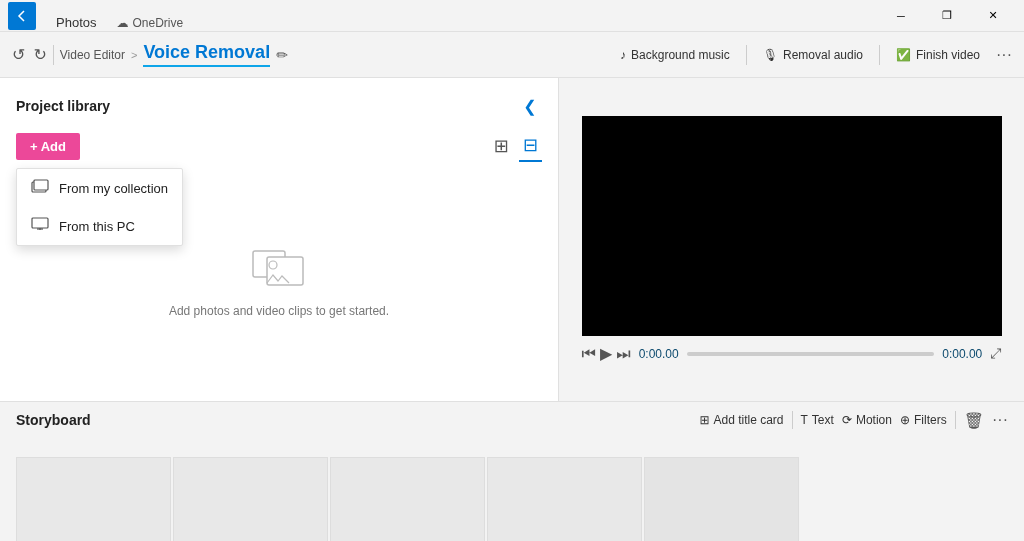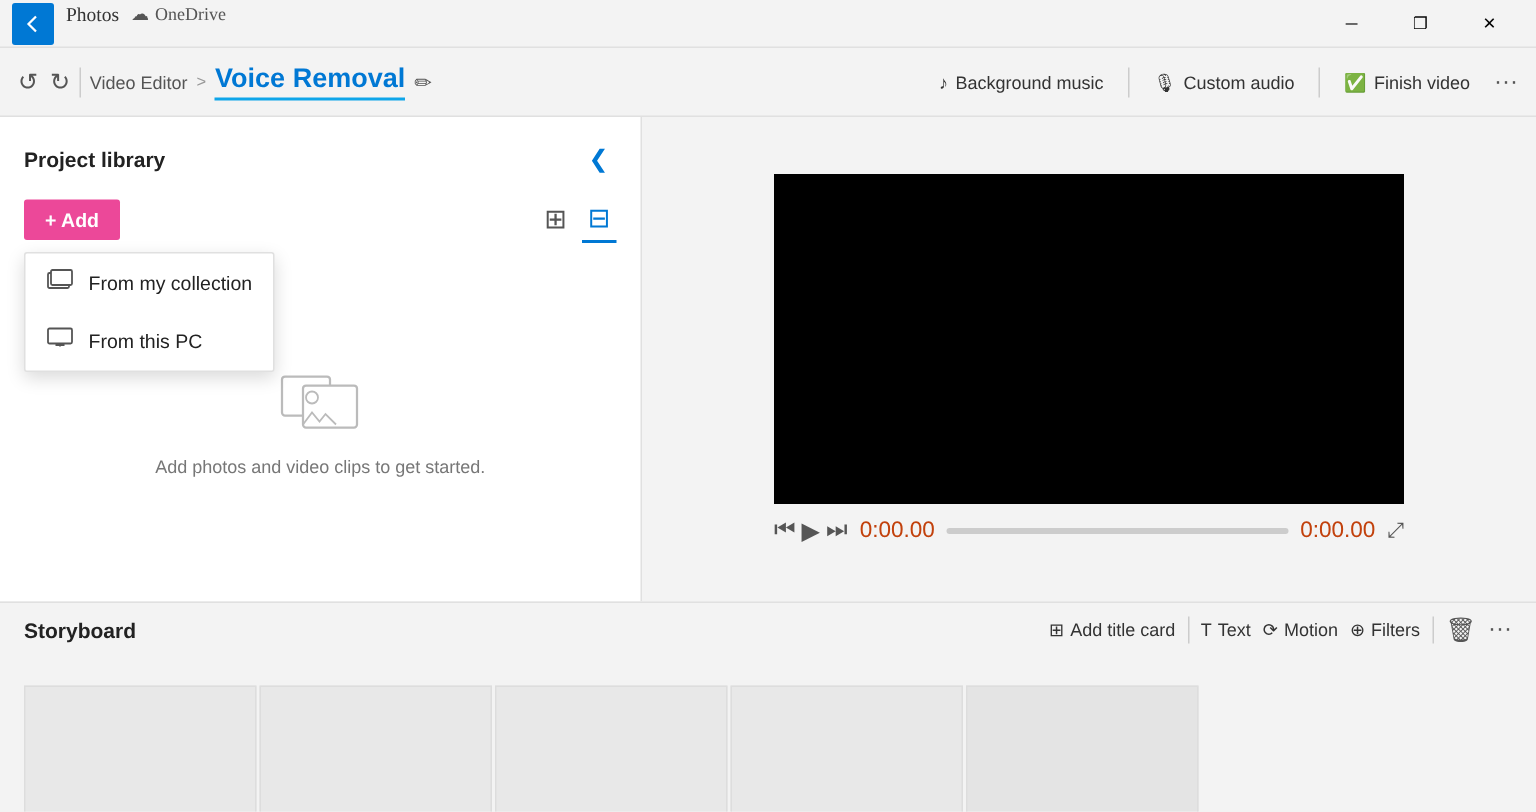--- a/index.html
+++ b/index.html
@@ -17,23 +17,22 @@
       display: flex;
       align-items: center;
       justify-content: space-between;
       background: #f3f3f3;
       height: 32px;
       padding: 0 8px;
       border-bottom: 1px solid #e0e0e0;
     }
     .title-bar-left {
       display: flex;
-      align-items: flex-start;
-      gap: 8px;
-      font-family: Liberation Serif, serif;
+      align-items: flex-end;
+      gap: 20px;
     }
     .title-bar-back {
       width: 28px; height: 28px;
       background: #0078d4;
       border-radius: 2px;
       display: flex; align-items: center; justify-content: center;
       cursor: pointer;
     }
     .title-bar-back svg { color: white; }
     .title-bar-title {
@@ -98,21 +97,21 @@
     }
 
     
     .main {
       display: flex;
       height: calc(541px - 32px - 46px - 140px);
     }
 
     
     .left-panel {
-      width: 428px;
+      width: 559px;
       background: white;
       border-right: 1px solid #e0e0e0;
       display: flex;
       flex-direction: column;
       padding: 16px;
       position: relative;
     }
     .panel-header {
       display: flex; align-items: center; justify-content: space-between;
       margin-bottom: 12px;
@@ -200,21 +199,21 @@
     .play-area {
       display: flex; gap: 4px; align-items: center;
     }
     .ctrl-btn {
       font-size: 16px; color: #555; cursor: pointer;
     }
     .progress-bar {
       flex: 1; height: 4px; background: #ccc; border-radius: 2px;
     }
     .time-display {
-      font-size: 15px; color: #c2410c;
+      font-size: 12px; color: #0c4a6e;
     }
     .expand-btn { font-size: 14px; color: #555; cursor: pointer; }
 
     
     .storyboard {
       height: 164px;
       background: #f3f3f3;
       border-top: 1px solid #e0e0e0;
       display: flex; flex-direction: column;
     }
@@ -290,21 +289,21 @@
     <span class="edit-icon">✏</span>
   </div>
   <div class="toolbar-right">
     <div class="toolbar-action">
       <span>♪</span>
       <span>Background music</span>
     </div>
     <div class="toolbar-separator"></div>
     <div class="toolbar-action">
       <span>🎙</span>
-      <span>Custom audio</span>
+      <span>Removal audio</span>
     </div>
     <div class="toolbar-separator"></div>
     <div class="toolbar-action">
       <span>✅</span>
       <span>Finish video</span>
     </div>
     <span class="more-btn">···</span>
   </div>
 </div>
 

